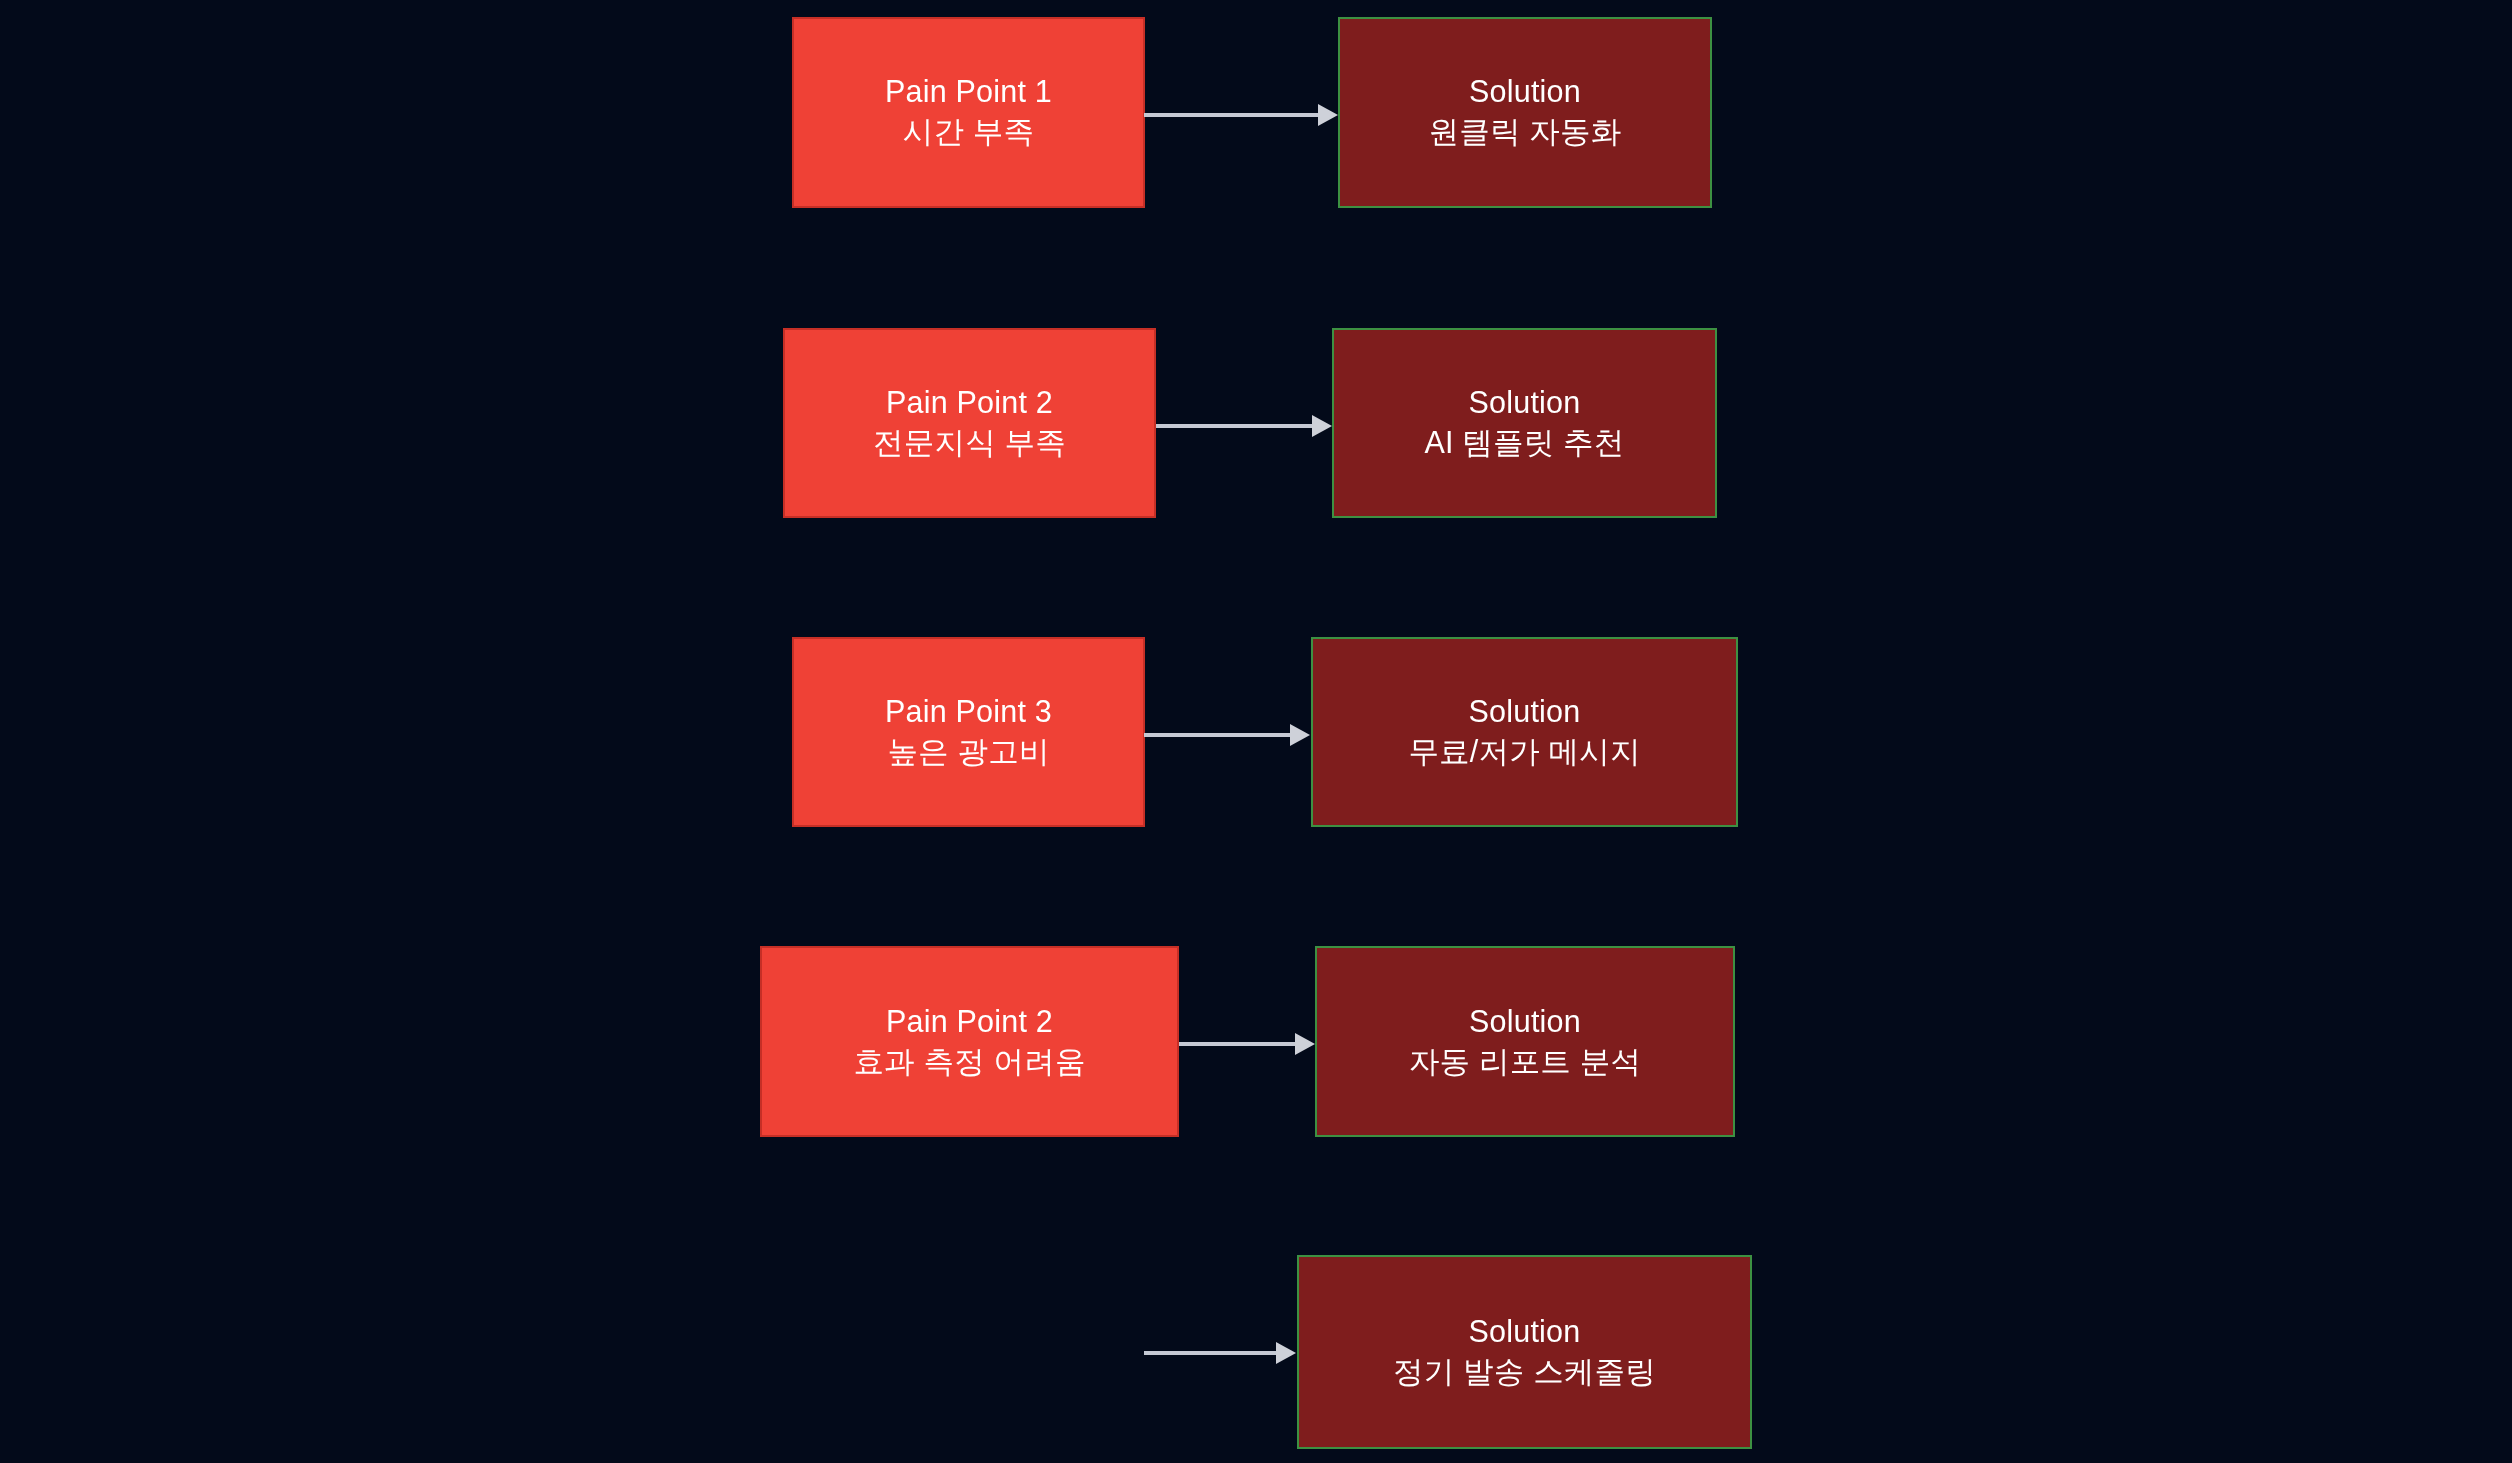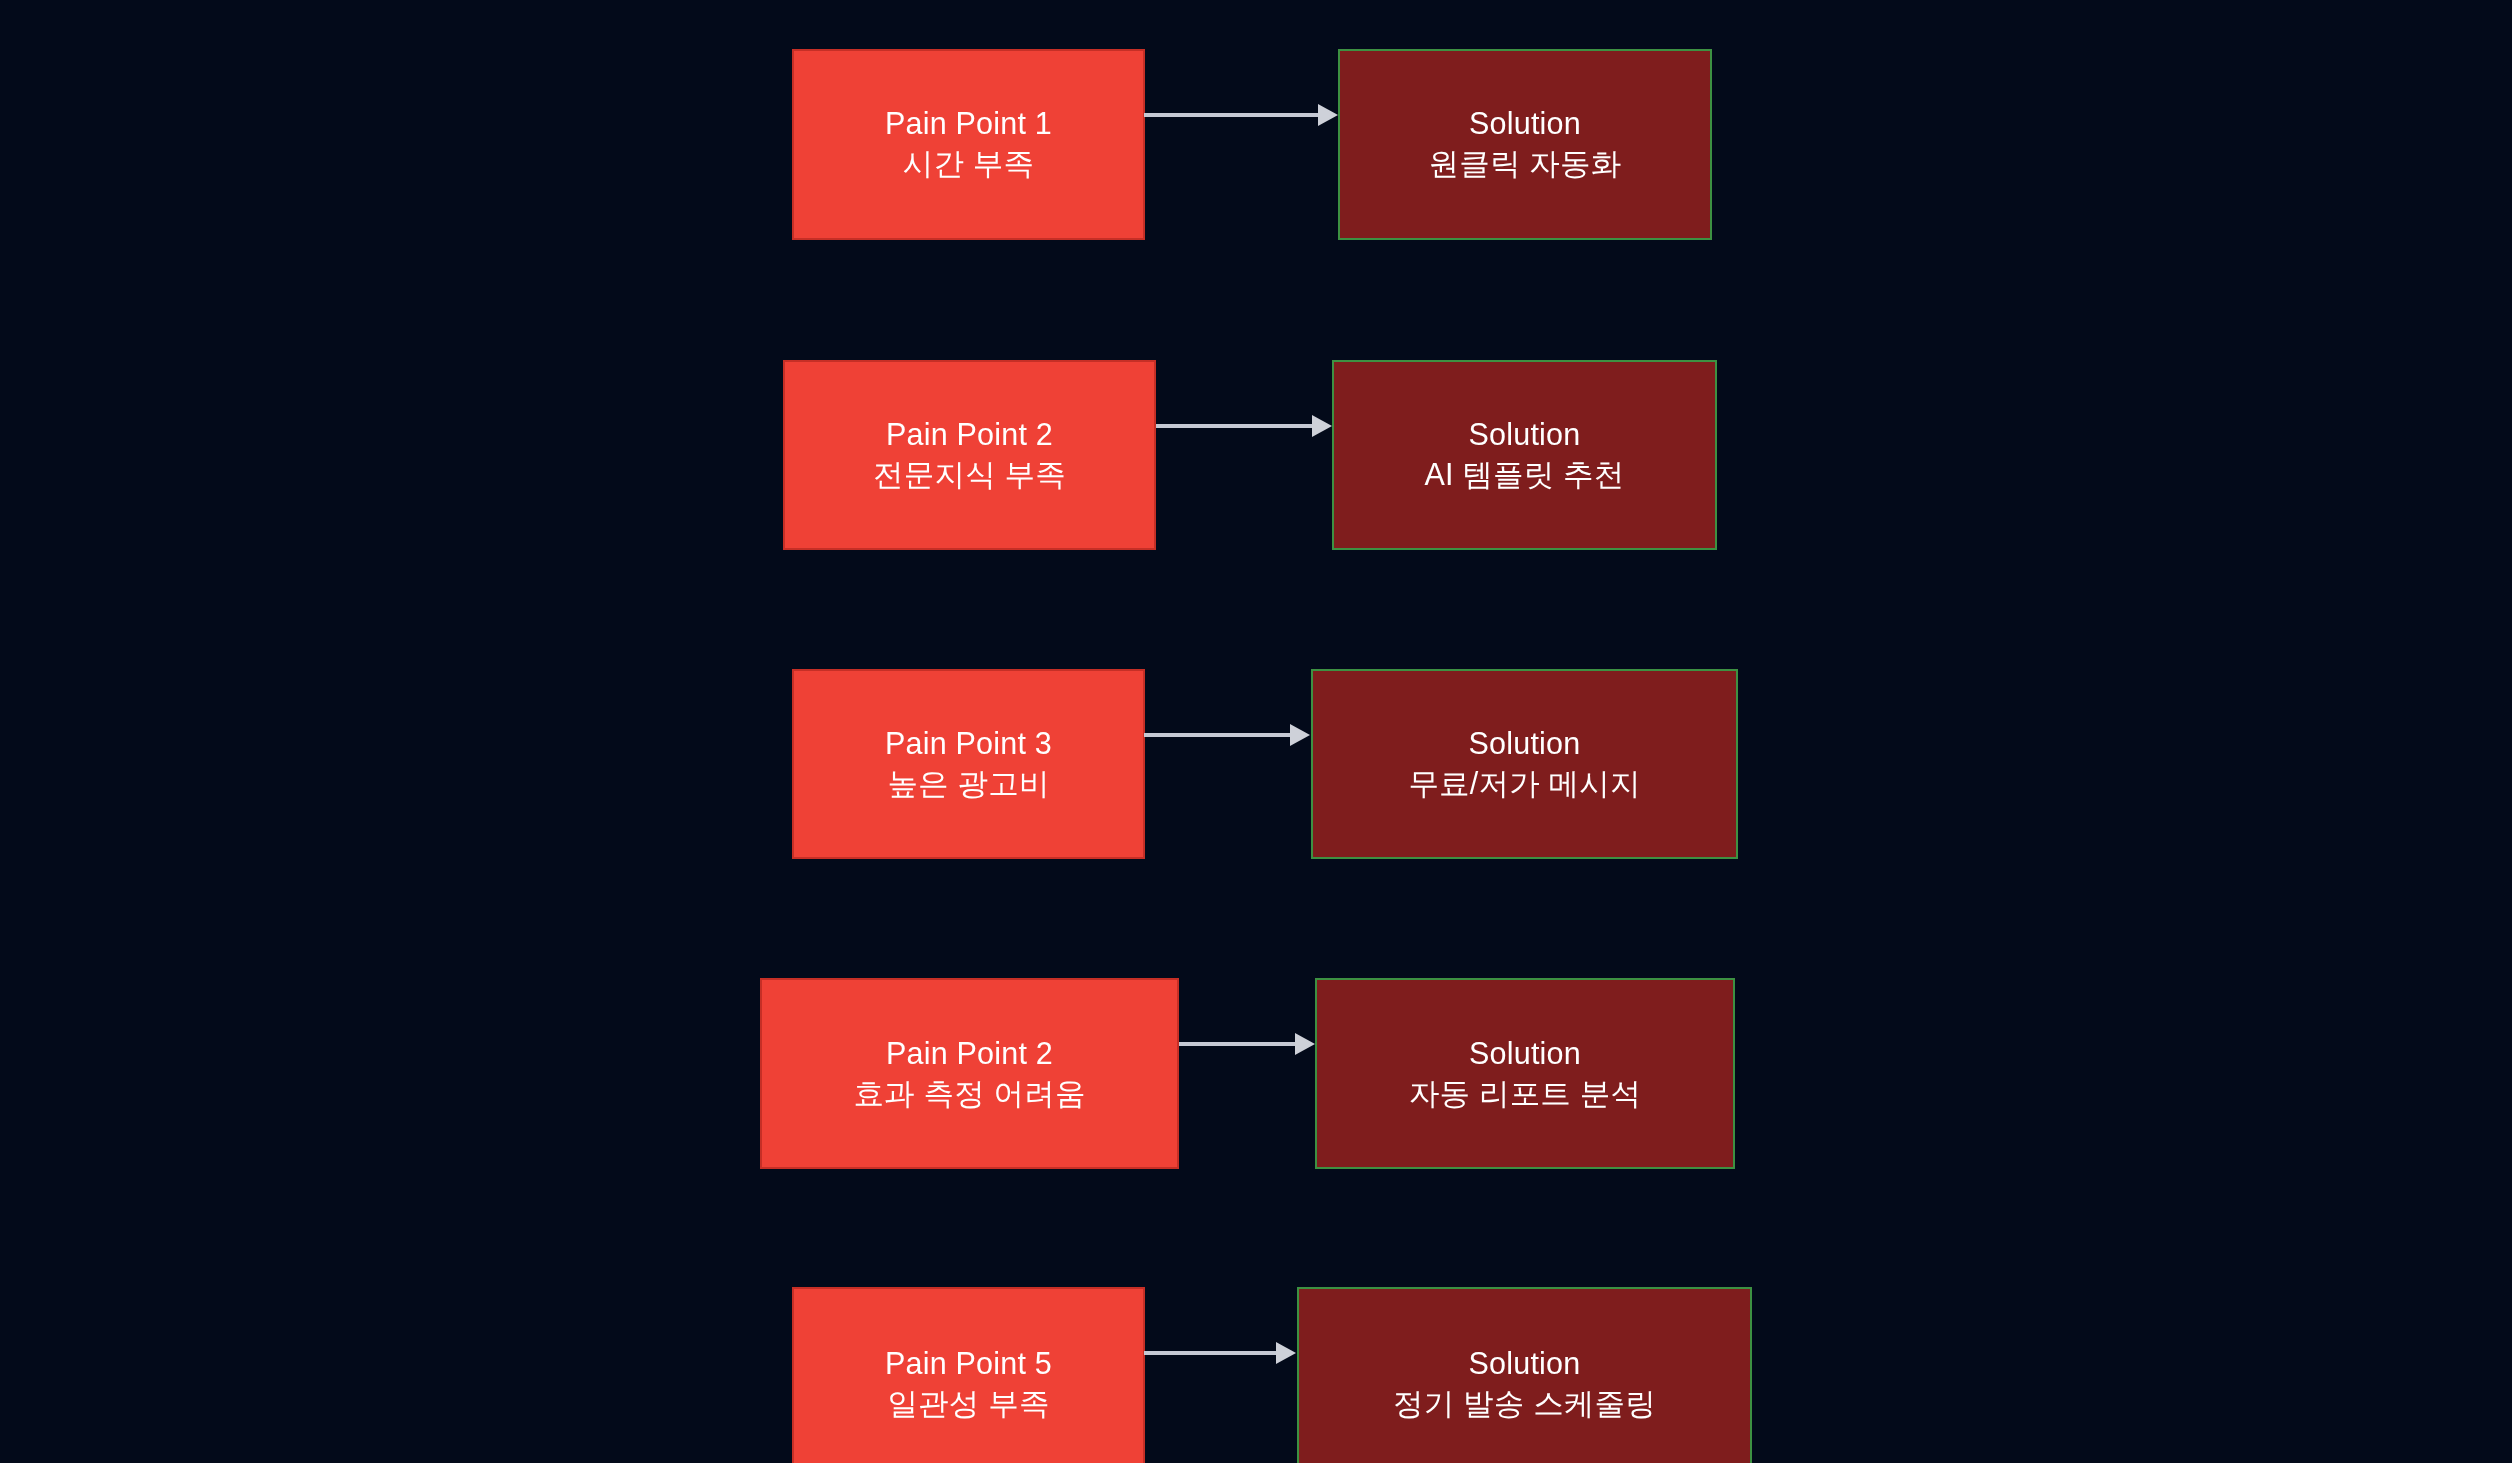--- a/index.html
+++ b/index.html
@@ -21,21 +21,20 @@
     display: flex;
     flex-direction: column;
     align-items: center;
     justify-content: center;
     color: #ffffff;
     text-align: center;
     line-height: 1.30;
     font-size: 30.5px;
     font-weight: 400;
     letter-spacing: 0.2px;
-    margin-top: 32px;
   }
   .node .line1 { display: block; }
   .node .line2 { display: block; }
   .node-pain {
     background: #ef4136;
     border: 2.8px solid #c62f26;
   }
   .node-solution {
     background: #7f1d1d;
     border: 2.8px solid #3d9142;
@@ -112,24 +111,20 @@
   </div>
   <div class="edge" style="left:1179px; top:1042px; width:137px;">
     <div class="shaft" style="width:116px;"></div>
     <div class="head" style="left:116px;"></div>
   </div>
   <div class="node node-solution" style="left:1315px; top:946px; width:420px; height:191px;">
     <span class="line1">Solution</span>
     <span class="line2">자동 리포트 분석</span>
   </div>
 
-  <div class="node node-pain" style="left:792px; top:1255px; width:353px; height:194px;">
-    <span class="line1">Pain Point 5</span>
-    <span class="line2">일관성 부족</span>
-  </div>
   <div class="edge" style="left:1144px; top:1351px; width:152px;">
     <div class="shaft" style="width:132px;"></div>
     <div class="head" style="left:132px;"></div>
   </div>
   <div class="node node-solution" style="left:1297px; top:1255px; width:455px; height:194px;">
     <span class="line1">Solution</span>
     <span class="line2">정기 발송 스케줄링</span>
   </div>
 
 </div>

